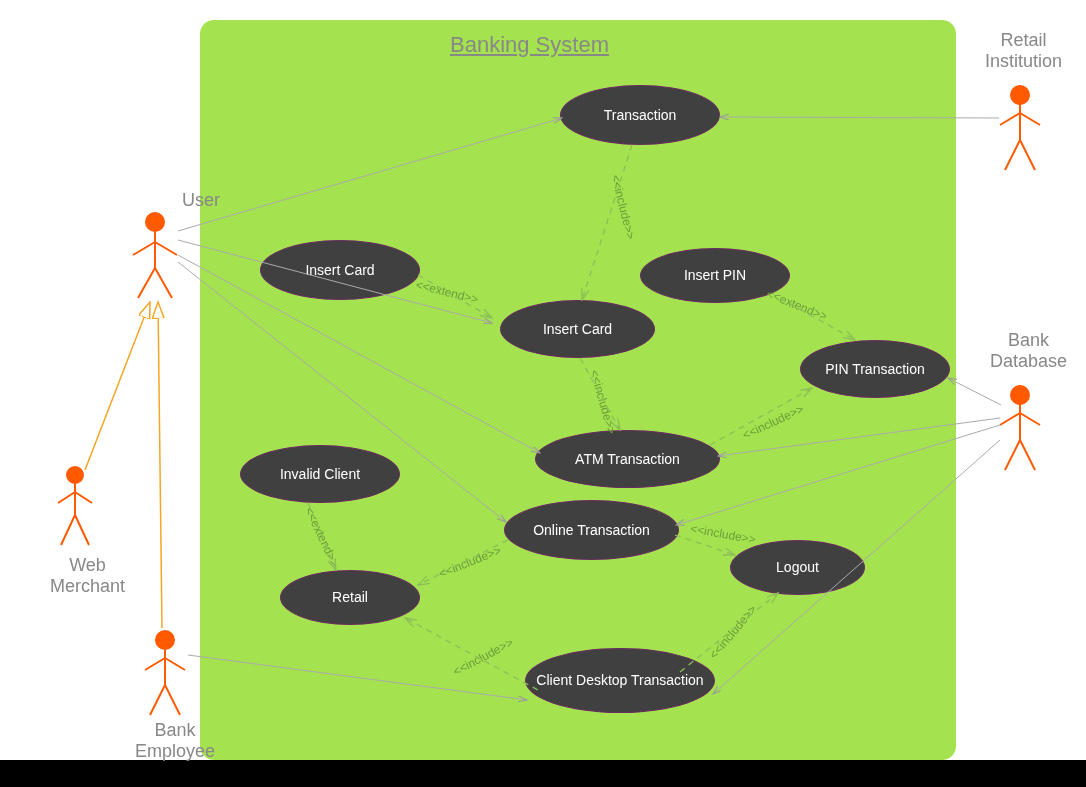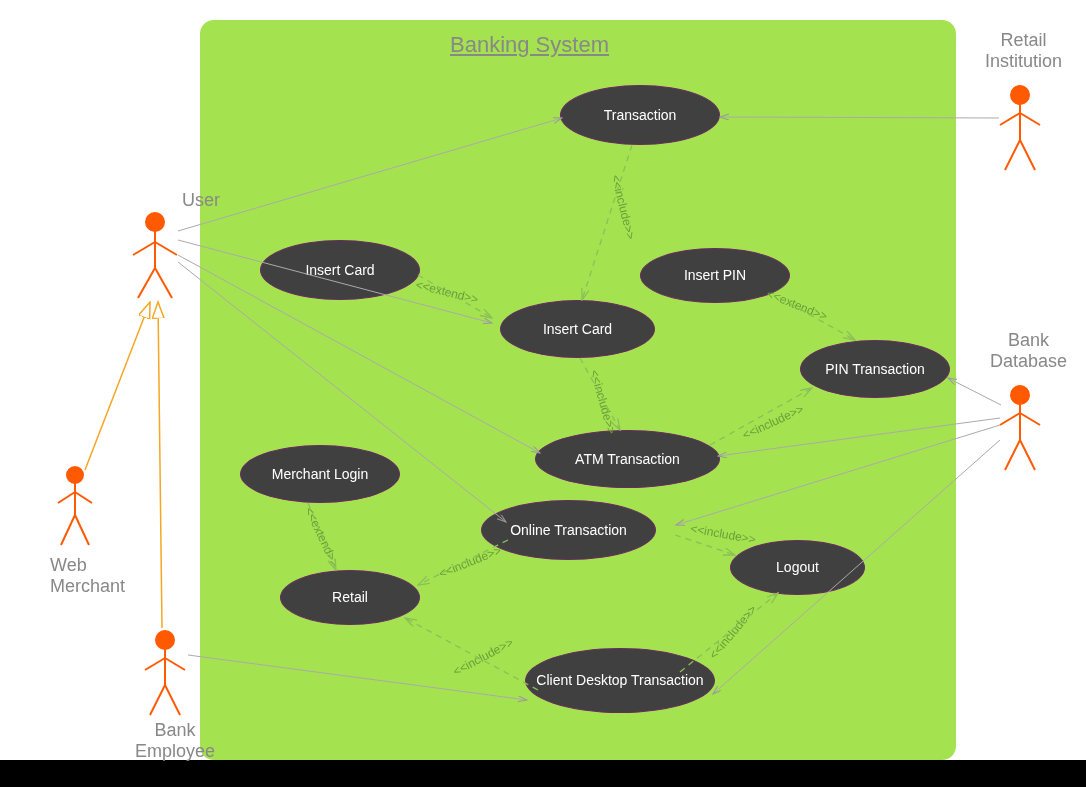--- a/index.html
+++ b/index.html
@@ -80,42 +80,42 @@
 <div class="usecase" style="left:640px;top:248px;width:150px;height:55px;">
     <span>Insert PIN</span>
   </div>
 <div class="usecase" style="left:500px;top:300px;width:155px;height:58px;">
     <span>Insert Card</span>
   </div>
 <div class="usecase" style="left:800px;top:340px;width:150px;height:58px;">
     <span>PIN Transaction</span>
   </div>
 <div class="usecase" style="left:240px;top:445px;width:160px;height:58px;">
-    <span>Merchant Login</span>
+    <span>Invalid Client</span>
   </div>
 <div class="usecase" style="left:535px;top:430px;width:185px;height:58px;">
     <span>ATM Transaction</span>
   </div>
-<div class="usecase" style="left:481px;top:500px;width:175px;height:60px;">
+<div class="usecase" style="left:504px;top:500px;width:175px;height:60px;">
     <span>Online
 Transaction</span>
   </div>
 <div class="usecase" style="left:730px;top:540px;width:135px;height:55px;">
     <span>Logout</span>
   </div>
 <div class="usecase" style="left:280px;top:570px;width:140px;height:55px;">
     <span>Retail</span>
   </div>
 <div class="usecase" style="left:525px;top:648px;width:190px;height:65px;">
     <span>Client Desktop
 Transaction</span>
   </div>
 
 <div class="actor-label" style="left:147px;top:190px;margin-left:35px;">User</div>
-<div class="actor-label" style="left:50px;top:555px;white-space:pre;text-align:left;">Web
+<div class="actor-label" style="left:50px;top:555px;white-space:pre;text-align:center;">Web
 Merchant</div>
 <div class="actor-label" style="left:135px;top:720px;white-space:pre;text-align:center;">Bank
 Employee</div>
 <div class="actor-label" style="left:985px;top:30px;white-space:pre;text-align:center;">Retail
 Institution</div>
 <div class="actor-label" style="left:990px;top:330px;white-space:pre;text-align:center;">Bank
 Database</div>
 
 <div class="relation-label" style="left:590px;top:200px;transform:rotate(76deg);">&lt;&lt;include&gt;&gt;</div>
 <div class="relation-label" style="left:415px;top:285px;transform:rotate(14deg);">&lt;&lt;extend&gt;&gt;</div>

